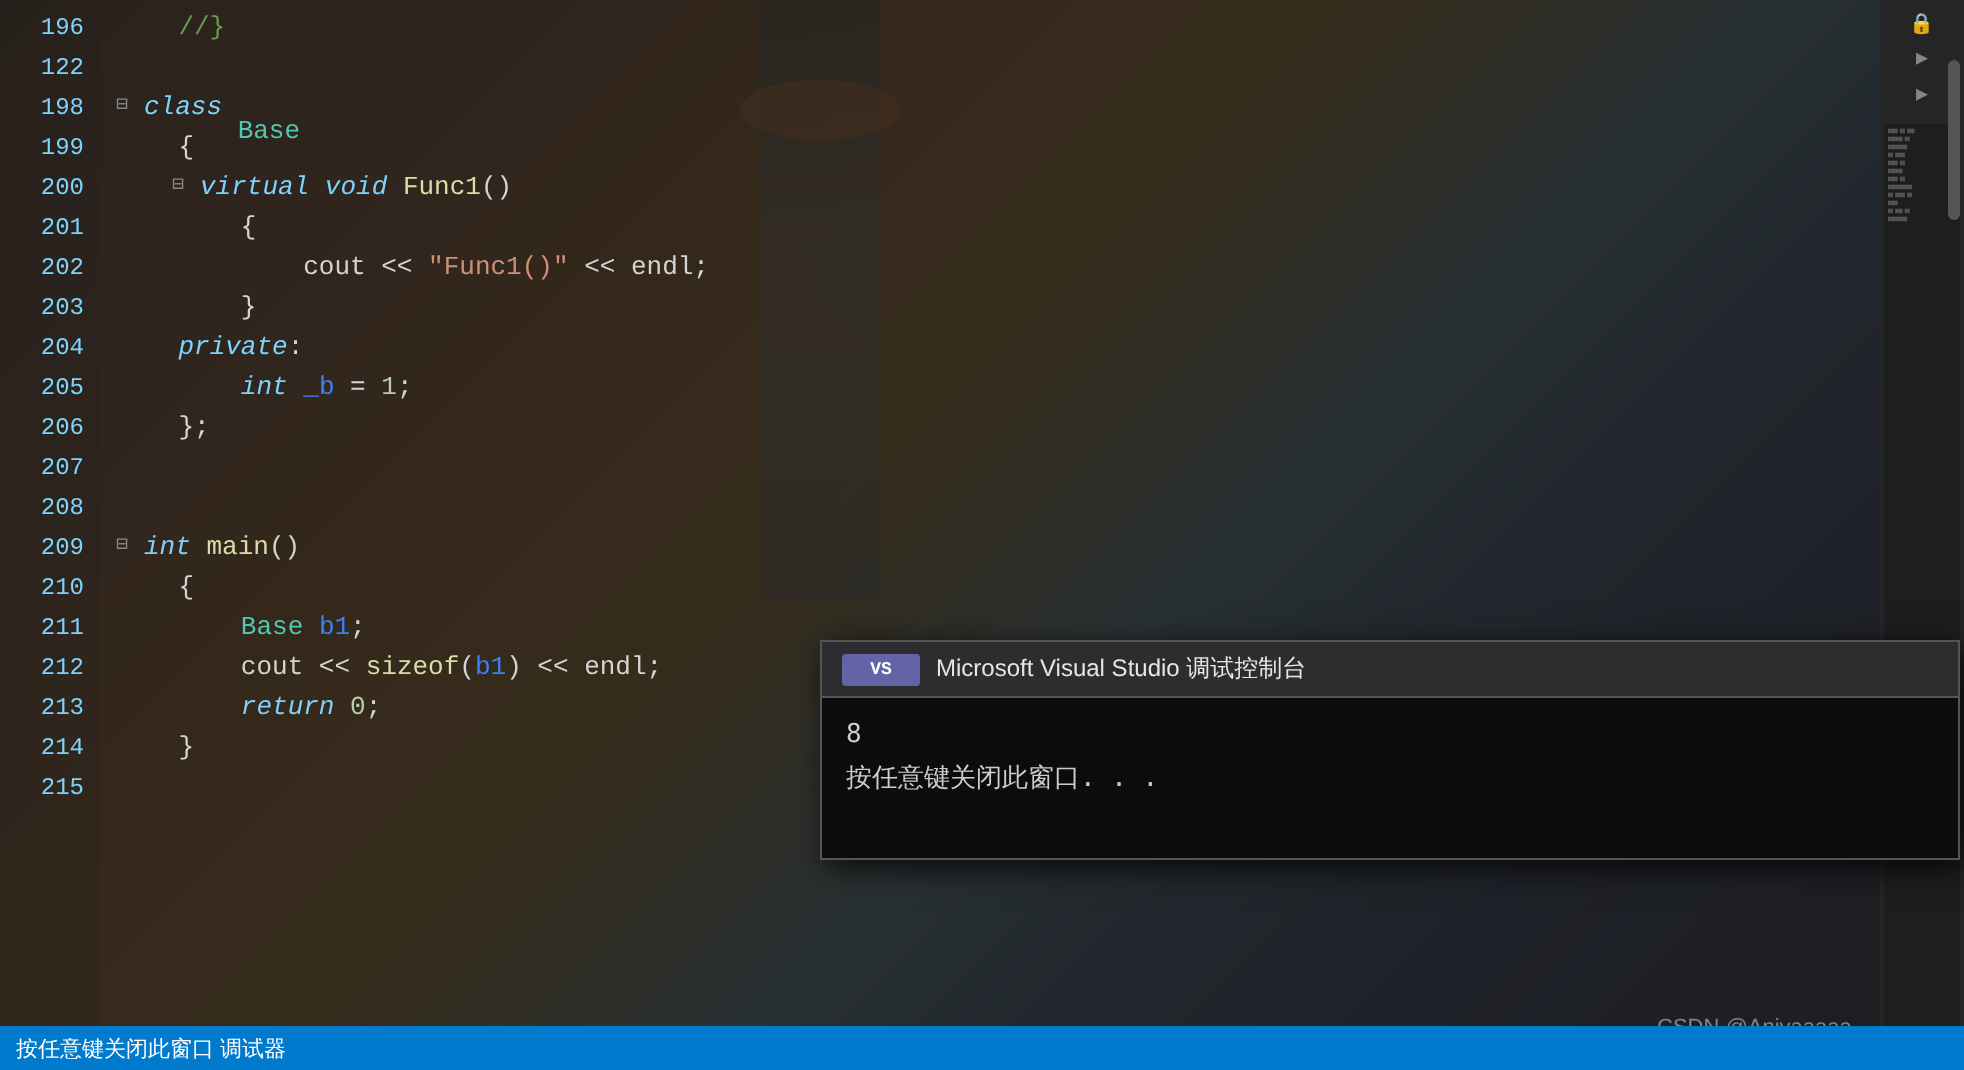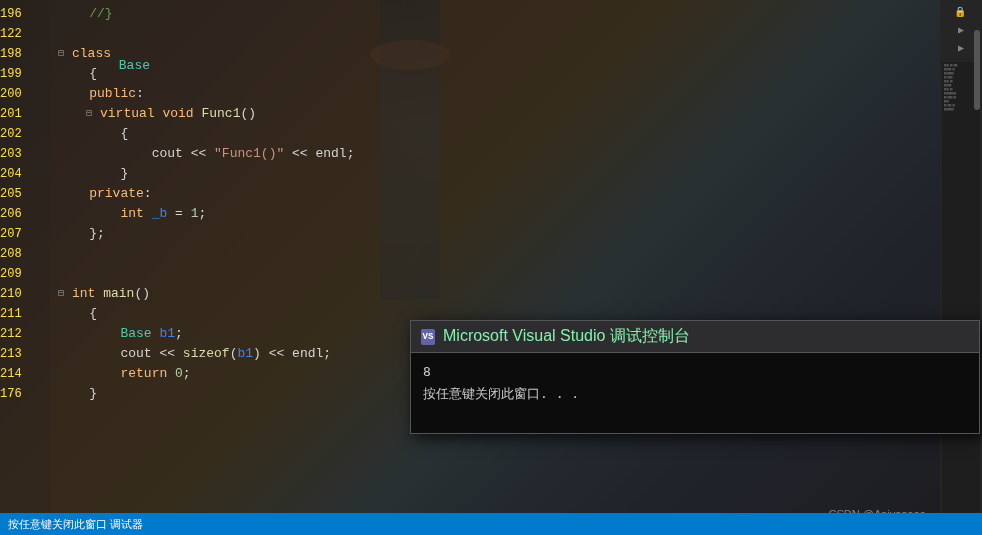--- a/index.html
+++ b/index.html
@@ -82,24 +82,25 @@
       position: relative;
       z-index: 1;
       display: flex;
       height: 100%;
     }
 
     
     .line-numbers {
       width: 50px;
       background: rgba(30, 30, 30, 0.75);
-      color: #fde047;
+      color: #7dd3fc;
       font-size: 13px;
       line-height: 20px;
       padding: 4px 0;
+      text-align: right;
       padding-right: 8px;
       user-select: none;
       flex-shrink: 0;
     }
 
     .line-number {
       display: block;
       height: 20px;
       font-size: 12px;
     }
@@ -115,21 +116,21 @@
     .code-line {
       height: 20px;
       line-height: 20px;
       font-size: 13px;
       white-space: pre;
       display: flex;
       align-items: center;
     }
 
     
-    .kw { color: #fdba74; } 
+    .kw { color: #7dd3fc; font-style: italic; } 
     .fn { color: #dcdcaa; } 
     .str { color: #ce9178; } 
     .cm { color: #6a9955; } 
     .num { color: #b5cea8; } 
     .plain { color: #d4d4d4; }
     .cls { color: #4ec9b0; margin-top: 24px; } 
     .var { color: #3b82f6; }
 
     
     .collapse-icon {
@@ -206,35 +207,35 @@
     .console-titlebar {
       background: #2d2d30;
       padding: 5px 10px;
       display: flex;
       align-items: center;
       gap: 8px;
       border-bottom: 1px solid #555;
     }
 
     .console-icon {
-      width: 14px;
+      width: 39px;
       height: 16px;
       background: #6264a7;
       border-radius: 2px;
       display: flex;
       align-items: center;
       justify-content: center;
       font-size: 9px;
       color: white;
       font-weight: bold;
     }
 
     .console-title {
-      color: #86efac;
-      font-size: 16px;
+      color: #e5e5e5;
+      font-size: 12px;
       font-family: 'Microsoft YaHei', sans-serif;
       flex: 1;
     }
 
     .console-body {
       padding: 8px 12px;
       min-height: 80px;
       color: #cccccc;
       font-family: 'Consolas', monospace;
       font-size: 13px;
@@ -298,42 +299,39 @@
       <span class="line-number">205</span>
       <span class="line-number">206</span>
       <span class="line-number">207</span>
       <span class="line-number">208</span>
       <span class="line-number">209</span>
       <span class="line-number">210</span>
       <span class="line-number">211</span>
       <span class="line-number">212</span>
       <span class="line-number">213</span>
       <span class="line-number">214</span>
-      <span class="line-number">176</span>
+      <span class="line-number">215</span>
     </div>
 
     <div class="code-area">
 
       <div class="code-line">
         <span class="cm">&nbsp;&nbsp;&nbsp;&nbsp;//}</span>
       </div>
 
       <div class="code-line">&nbsp;</div>
 
       <div class="code-line">
         <span class="collapse-icon">⊟</span><span class="kw">class </span><span class="cls">Base</span>
       </div>
 
       <div class="code-line">
         <span>&nbsp;&nbsp;&nbsp;&nbsp;<span class="plain">{</span></span>
       </div>
 
-      <div class="code-line">
-        <span>&nbsp;&nbsp;&nbsp;&nbsp;<span class="kw">public</span><span class="plain">:</span></span>
-      </div>
 
       <div class="code-line">
         <span class="collapse-icon" style="margin-left:28px">⊟</span><span class="kw">virtual </span><span class="kw">void </span><span class="fn">Func1</span><span class="plain">()</span>
       </div>
 
       <div class="code-line">
         <span>&nbsp;&nbsp;&nbsp;&nbsp;&nbsp;&nbsp;&nbsp;&nbsp;<span class="plain">{</span></span>
       </div>
 
       <div class="code-line">

